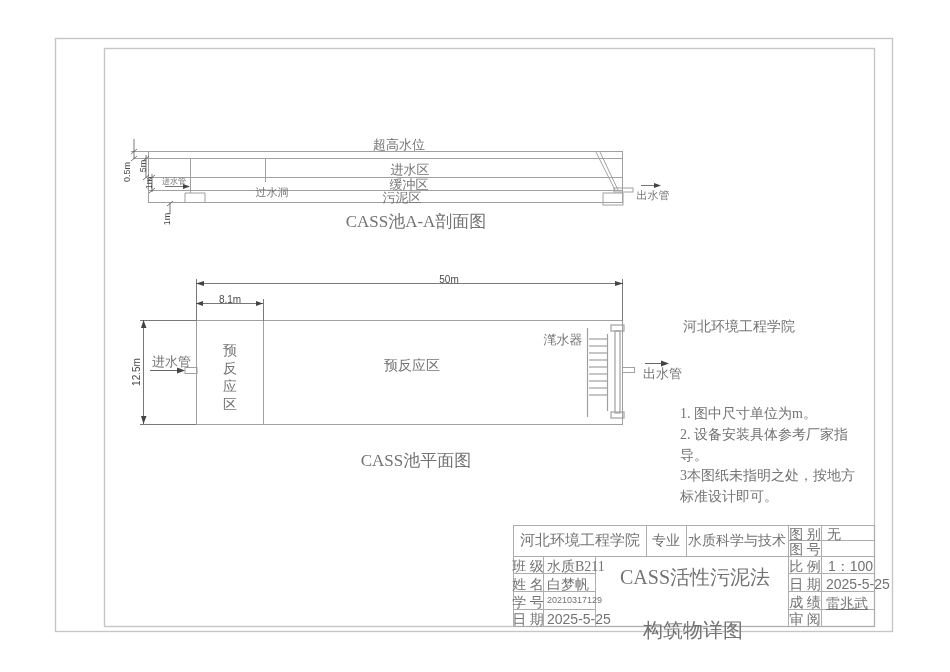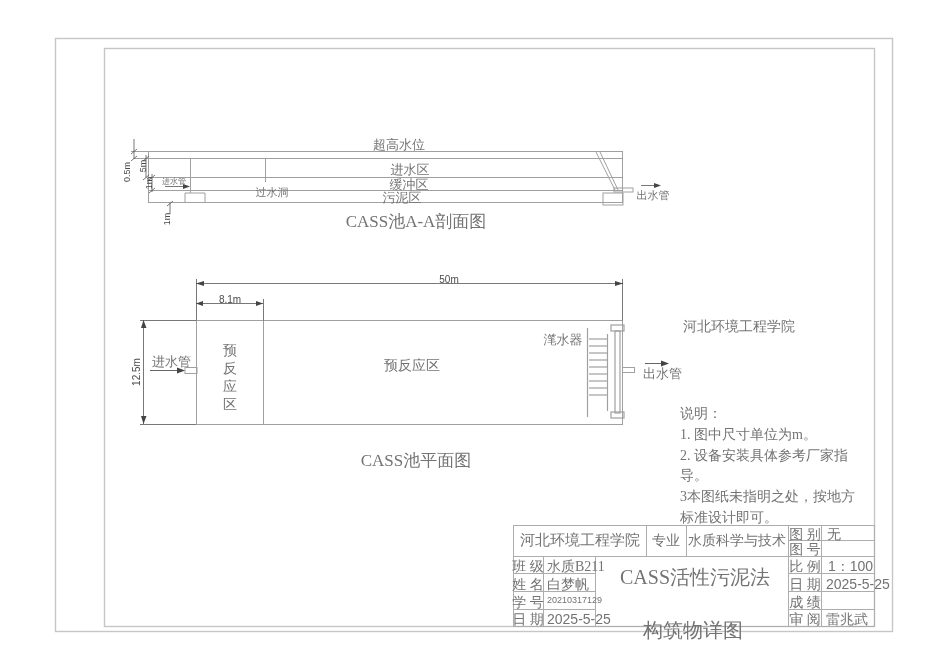--- a/index.html
+++ b/index.html
@@ -160,21 +160,20 @@
 
   <div class="lbl" style="left:152px;top:355px;font-size:13px;">进水管</div>
   <div class="lbl vert" style="left:222px;top:342px;width:16px;font-size:14px;line-height:18px;">预反应区</div>
   <div class="lbl c" style="left:412px;top:358px;font-size:14px;">预反应区</div>
   <div class="lbl c" style="left:563px;top:333px;font-size:13px;">滗水器</div>
   <div class="lbl" style="left:643px;top:367px;font-size:13px;">出水管</div>
   <div class="lbl c" style="left:416px;top:452px;font-size:17px;">CASS池平面图</div>
 
   <div class="lbl" style="left:683px;top:319px;font-size:14px;">河北环境工程学院</div>
   <div class="lbl notes" style="left:680px;top:404px;">
-    <div>说明：</div>
     <div>1. 图中尺寸单位为m。</div>
     <div>2. 设备安装具体参考厂家指</div>
     <div>导。</div>
     <div>3本图纸未指明之处，按地方</div>
     <div>标准设计即可。</div>
   </div>
 
   <div class="lbl c" style="left:580px;top:532px;font-size:15px;">河北环境工程学院</div>
   <div class="lbl c" style="left:666px;top:533px;font-size:14px;">专业</div>
   <div class="lbl c" style="left:737px;top:533px;font-size:14px;">水质科学与技术</div>
@@ -196,15 +195,15 @@
   <div class="lbl c" style="left:695px;top:566px;font-size:20px;">CASS活性污泥法</div>
   <div class="lbl c" style="left:693px;top:619px;font-size:20px;">构筑物详图</div>
 
   <div class="lbl c tb" style="left:805px;top:559px;">比 例</div>
   <div class="lbl tb" style="left:828px;top:559px;font-family:'Liberation Sans',sans-serif;">1：100</div>
   <div class="lbl c tb" style="left:805px;top:577px;">日 期</div>
   <div class="lbl tb" style="left:826px;top:577px;font-family:'Liberation Sans',sans-serif;">2025-5-25</div>
   <div class="lbl c tb" style="left:805px;top:595px;">成 绩</div>
   <div class="lbl tb" style="left:826px;top:595px;"></div>
   <div class="lbl c tb" style="left:805px;top:612px;">审 阅</div>
-  <div class="lbl tb" style="left:826px;top:612px;">雷兆武</div>
+  <div class="lbl tb" style="left:826px;top:596px;text-decoration:underline;">雷兆武</div>
 
 </div>
 
 </body></html>

